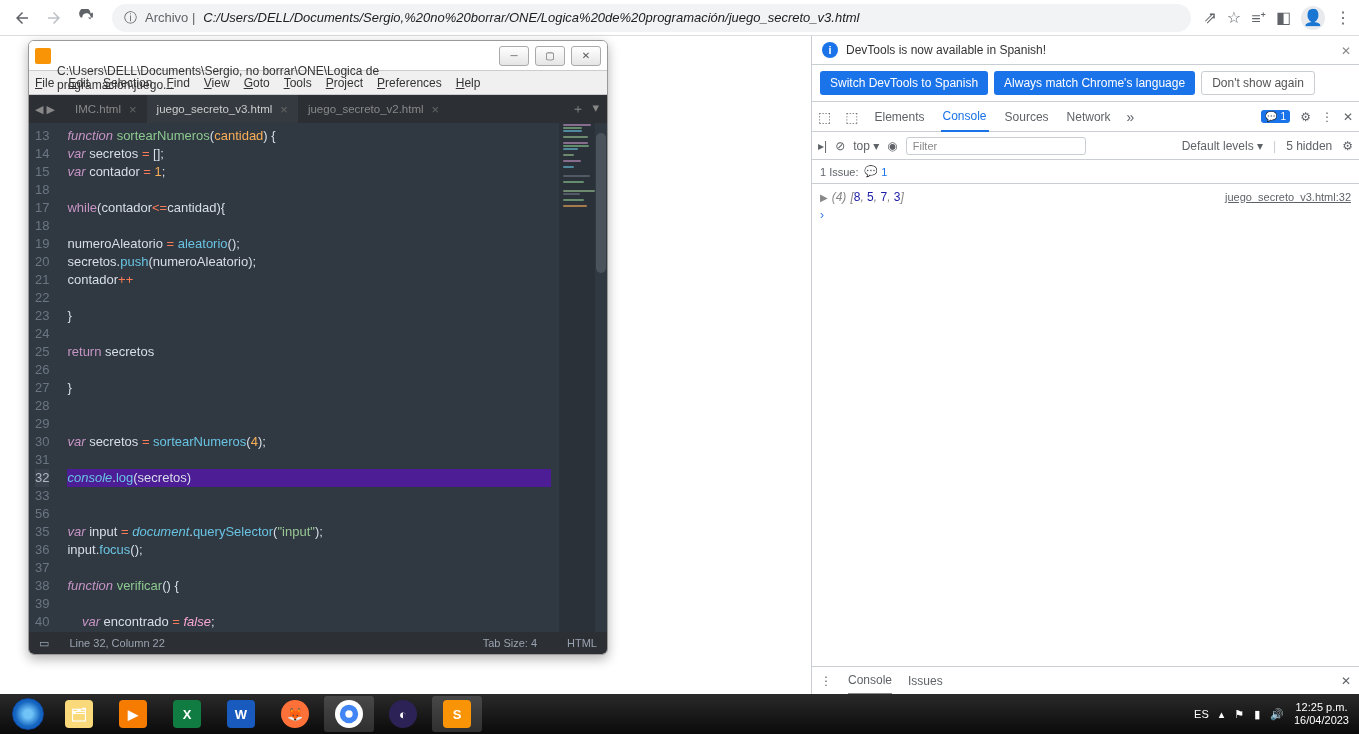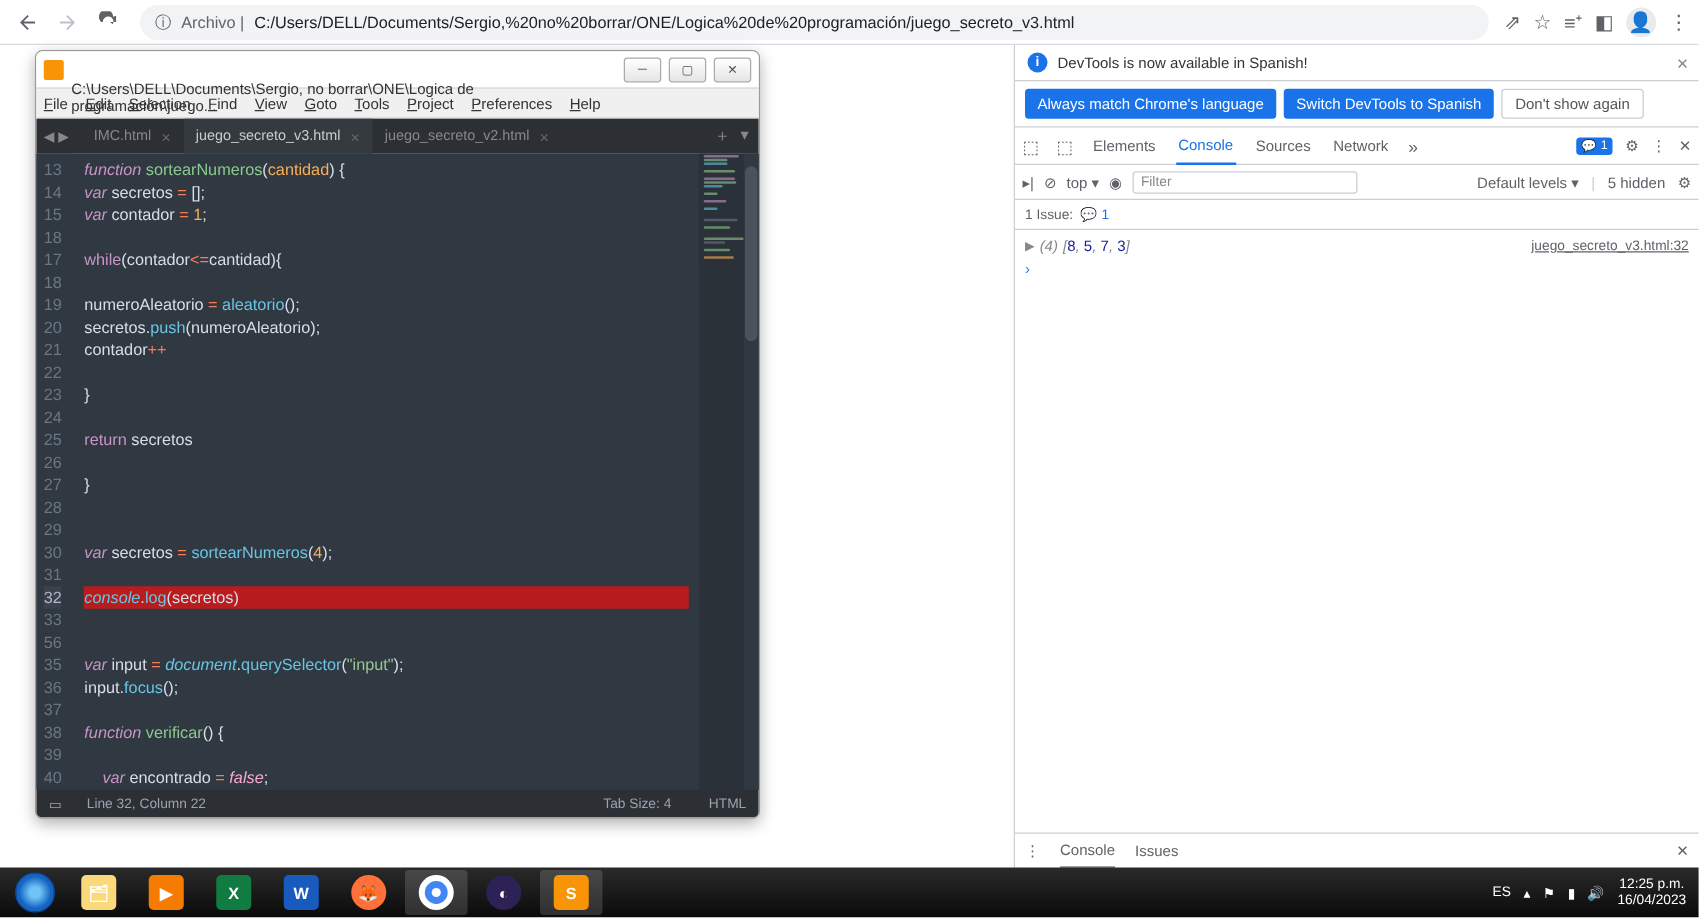--- a/index.html
+++ b/index.html
@@ -2,21 +2,21 @@
 <html><head>
 <meta charset="utf-8">
 <style>
 * { margin: 0; padding: 0; box-sizing: border-box; font-family: "Segoe UI", Arial, sans-serif; }
 body { width: 1359px; height: 734px; background: #fff; overflow: hidden; position: relative; }
 
 
 .chrome-toolbar { height: 36px; background: #fff; border-bottom: 1px solid #dadce0; display: flex; align-items: center; padding: 0 8px; gap: 4px; }
 .chrome-toolbar .nav-btn { width: 28px; height: 28px; display: flex; align-items: center; justify-content: center; color: #5f6368; cursor: pointer; border-radius: 50%; }
 .url-bar { flex: 1; height: 28px; background: #f1f3f4; border-radius: 14px; display: flex; align-items: center; padding: 0 12px; gap: 8px; font-size: 13px; color: #5f6368; margin: 0 8px; }
-.url-bar .url-text { color: #202124; }
+.url-bar .url-text { color: #202124; font-style: italic; }
 .right-icons { display: flex; gap: 10px; align-items: center; color: #5f6368; }
 
 
 .sublime-window { position: absolute; left: 28px; top: 40px; width: 580px; height: 615px; border: 1px solid #999; border-radius: 6px; box-shadow: 0 4px 12px rgba(0,0,0,0.3); background: #fff; overflow: hidden; }
 .sublime-titlebar { height: 30px; background: #fff; display: flex; align-items: center; padding: 0 6px; border-bottom: 1px solid #ccc; }
 .sublime-titlebar .st-icon { width: 16px; height: 16px; background: #f89406; border-radius: 2px; margin-right: 6px; }
 .sublime-titlebar .st-title { font-size: 12px; color: #333; flex: 1; margin-top: 44px; }
 .sublime-titlebar .win-btn { width: 30px; height: 20px; border: 1px solid #aaa; border-radius: 3px; margin-left: 6px; display: flex; align-items: center; justify-content: center; font-size: 10px; color: #555; background: linear-gradient(#fff,#e5e5e5); }
 .sublime-menubar { height: 24px; background: #f0f0f0; display: flex; align-items: center; padding: 0 6px; gap: 14px; font-size: 12px; color: #333; border-bottom: 1px solid #ccc; }
 .sublime-menubar span u { text-decoration: underline; }
@@ -25,21 +25,21 @@
 .sublime-tabs .tab { padding: 0 10px; height: 28px; display: flex; align-items: center; font-size: 11.5px; color: #888; gap: 8px; position: relative; }
 .sublime-tabs .tab.active { background: #353a41; color: #ccc; }
 .sublime-tabs .tab .close { color: #666; font-size: 13px; }
 .sublime-tabs .tab-actions { margin-left: auto; color: #888; font-size: 13px; padding-right: 8px; display: flex; gap: 8px; }
 .editor-body { display: flex; background: #303841; height: calc(100% - 30px - 24px - 28px - 22px); position: relative; }
 .gutter { background: #303841; color: #6b7684; font-family: Consolas, monospace; font-size: 13px; line-height: 18px; text-align: right; padding: 4px 10px 4px 6px; user-select: none; }
 .gutter .ln { height: 18px; }
 .gutter .ln.current { background: #3a434d; color: #b0b9c4; text-align: right; }
 .code { flex: 1; padding: 4px 8px; font-family: Consolas, monospace; font-size: 13px; line-height: 18px; color: #d8dee9; white-space: pre; overflow: hidden; }
 .code .line { height: 18px; }
-.code .line.current { background: #b91c1c; }
+.code .line.current { background: #4c1d95; }
 .minimap { width: 48px; background: #2b3138; position: relative; }
 .minimap .mm-line { height: 2px; margin: 1px 4px; border-radius: 1px; }
 .sublime-status { height: 22px; background: #2c2f34; color: #9aa3b0; font-size: 11px; display: flex; align-items: center; padding: 0 10px; gap: 20px; }
 .sublime-status .right { margin-left: auto; display: flex; gap: 30px; }
 .kw { color: #c695c6; font-style: italic; text-align: right; }
 .kw2 { color: #c695c6; }
 .fn { color: #69c4e3; }
 .fn-def { color: #8cc98f; }
 .str { color: #99c794; }
 .num { color: #f9ae58; }
@@ -244,22 +244,22 @@
   </div>
 </div>
 
 <div class="devtools">
   <div class="dt-banner">
     <div class="info-icon">i</div>
     <span>DevTools is now available in Spanish!</span>
     <span class="close-x">✕</span>
   </div>
   <div class="dt-lang-buttons">
+    <button class="btn-blue">Switch DevTools to Spanish</button>
     <button class="btn-blue">Always match Chrome's language</button>
-    <button class="btn-blue">Switch DevTools to Spanish</button>
     <button class="btn-gray">Don't show again</button>
   </div>
   <div class="dt-tabs">
     <span class="dt-icon">⬚</span>
     <span class="dt-icon">⬚</span>
     <div id="dt-tabs-container" style="display:flex;gap:14px;">
         <span class="dt-tab">Elements</span>
         <span class="dt-tab active">Console</span>
         <span class="dt-tab">Sources</span>
         <span class="dt-tab">Network</span>

